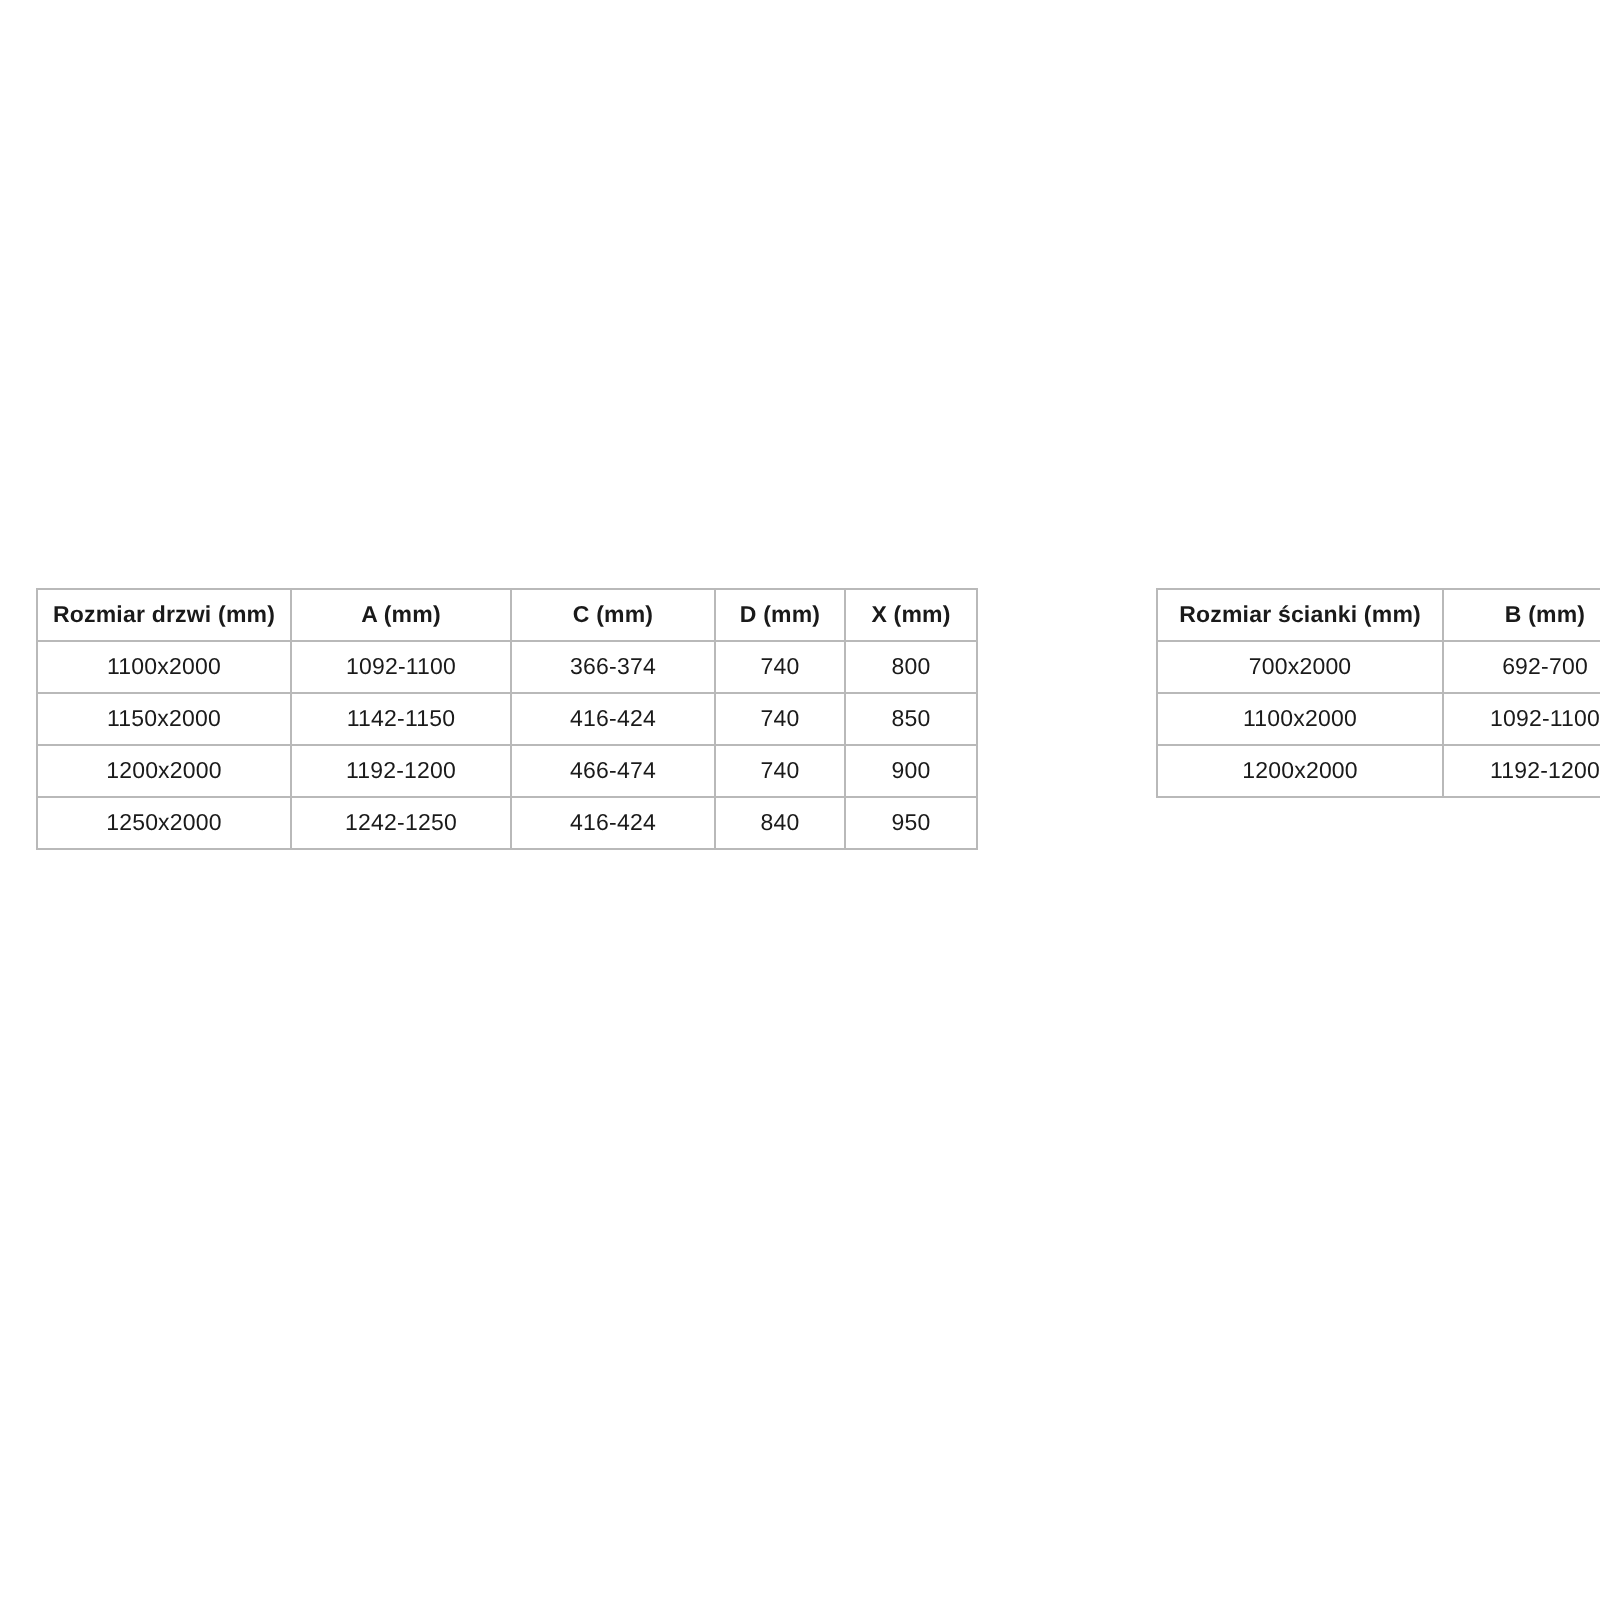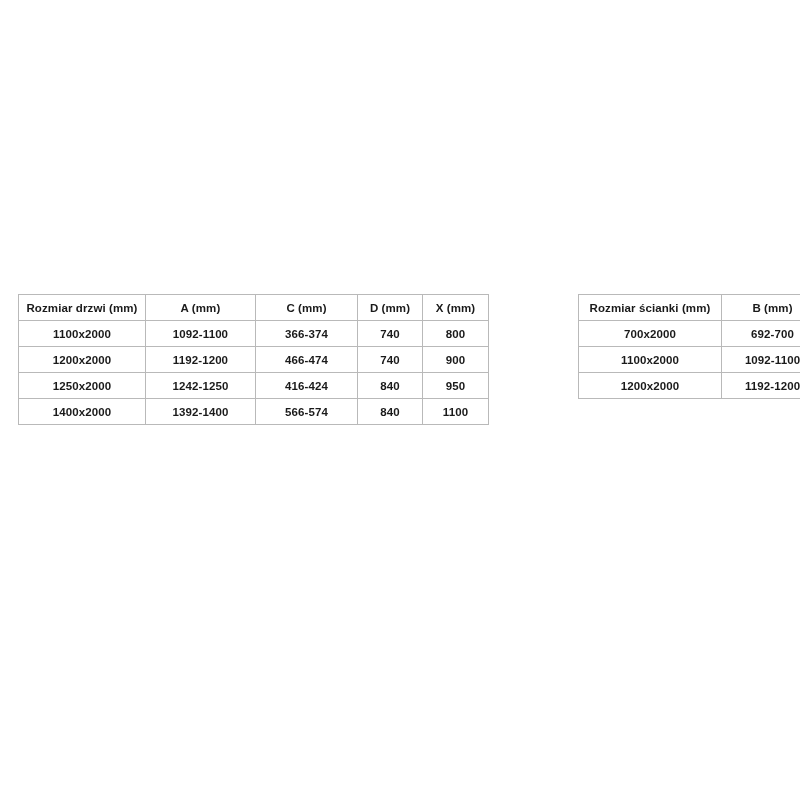--- a/index.html
+++ b/index.html
@@ -25,21 +25,21 @@
   table.spec-table {
     border-collapse: collapse;
     position: absolute;
     table-layout: fixed;
   }
   table.spec-table td {
     border: 1px solid #b9b9b9;
     text-align: center;
     vertical-align: middle;
     font-size: 11.5px;
-    font-weight: bold;
+    font-weight: normal;
     color: #1a1a1a;
     height: 25px;
     padding: 0 2px;
     letter-spacing: 0.1px;
     white-space: nowrap;
   }
   table.spec-table td.head {
     font-size: 11.5px;
     font-weight: bold;
   }
@@ -86,39 +86,39 @@
         <td class="head">X (mm)</td>
       </tr>
       <tr>
         <td>1100x2000</td>
         <td>1092-1100</td>
         <td>366-374</td>
         <td>740</td>
         <td>800</td>
       </tr>
       <tr>
+        <td>1150x2000</td>
+        <td>1142-1150</td>
+        <td>416-424</td>
+        <td>740</td>
+        <td>850</td>
+      </tr>
+      <tr>
         <td>1200x2000</td>
         <td>1192-1200</td>
         <td>466-474</td>
         <td>740</td>
         <td>900</td>
       </tr>
       <tr>
         <td>1250x2000</td>
         <td>1242-1250</td>
         <td>416-424</td>
         <td>840</td>
         <td>950</td>
-      </tr>
-      <tr>
-        <td>1400x2000</td>
-        <td>1392-1400</td>
-        <td>566-574</td>
-        <td>840</td>
-        <td>1100</td>
       </tr>
     </tbody>
   </table>
 
   <table class="spec-table" id="wall-table">
     <colgroup>
       <col class="c0">
         <col class="c1">
     </colgroup>
     <tbody>

